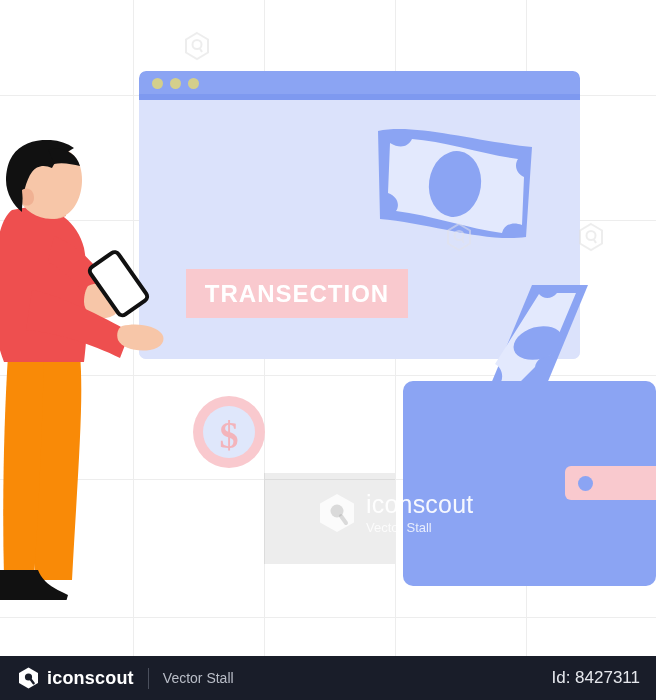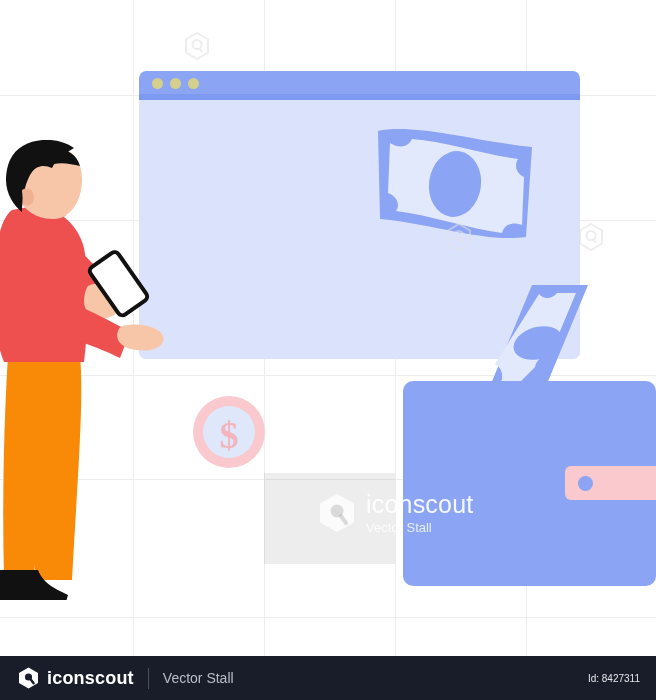--- a/index.html
+++ b/index.html
@@ -246,21 +246,21 @@
     margin: 0 14px;
   }
   .footer-contrib {
     color: #b9bdc7;
     font-size: 14px;
   }
   .footer-id {
     position: absolute;
     right: 16px;
     color: #e6e8ed;
-    font-size: 10px;
+    font-size: 17px;
   }
 </style>
 </head>
 <body>
 
 <div id="stage">
 
   <div>
     <div class="grid-line-v" style="left:133px"></div>
     <div class="grid-line-v" style="left:264px"></div>
@@ -284,20 +284,23 @@
   </div>
 
   <div class="note-screen">
     <svg viewBox="0 0 162 130" xmlns="http://www.w3.org/2000/svg">
       <path d="M4 12 C40 4, 100 22, 158 28 L152 118 C112 124, 54 104, 6 100 Z" fill="#8ba4f3"></path>
       <path d="M16 24 C26 30, 34 28, 38 20 C70 22, 112 36, 144 40 C140 46, 142 54, 150 58 L148 106 C138 102, 130 106, 128 114 C96 110, 56 96, 22 92 C26 86, 24 78, 14 74 Z" fill="#e3e9fd"></path>
       <ellipse cx="81" cy="65" rx="26" ry="33" transform="rotate(8 81 65)" fill="#8ba4f3"></ellipse>
     </svg>
   </div>
 
+  <div class="transection-banner">
+    <span class="label">TRANSECTION</span>
+  </div>
 
   <div class="wallet-note">
     <svg viewBox="0 0 100 106" xmlns="http://www.w3.org/2000/svg">
       <path d="M44 0 L100 0 L56 106 L0 106 Z" fill="#8ba4f3"></path>
       <path d="M51 9 C56 15, 64 14, 69 8 L88 8 L62 70 C55 70, 48 75, 47 82 L32 97 L13 97 C16 90, 13 82, 7 79 Z" fill="#e3e9fd"></path>
       <ellipse cx="50" cy="58" rx="25" ry="16" transform="rotate(-16 50 58)" fill="#8ba4f3"></ellipse>
     </svg>
   </div>
 
   <div class="wallet-body"></div>

